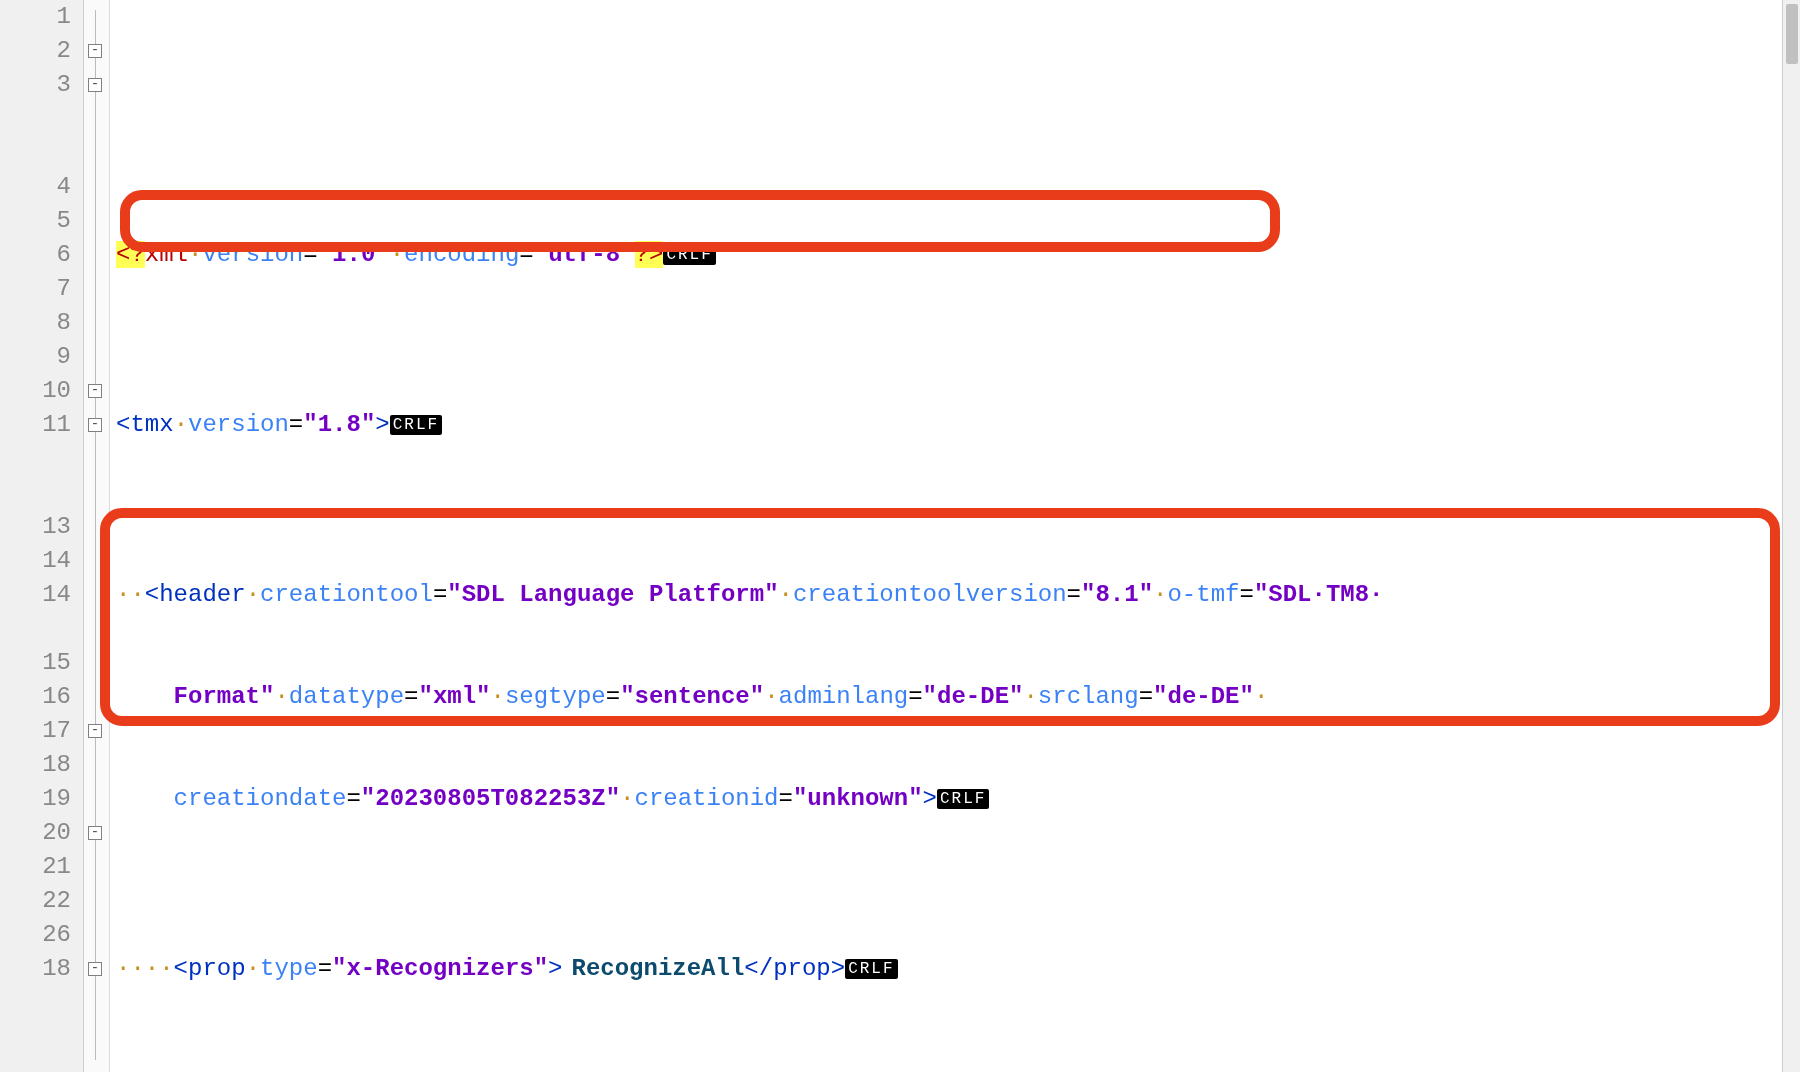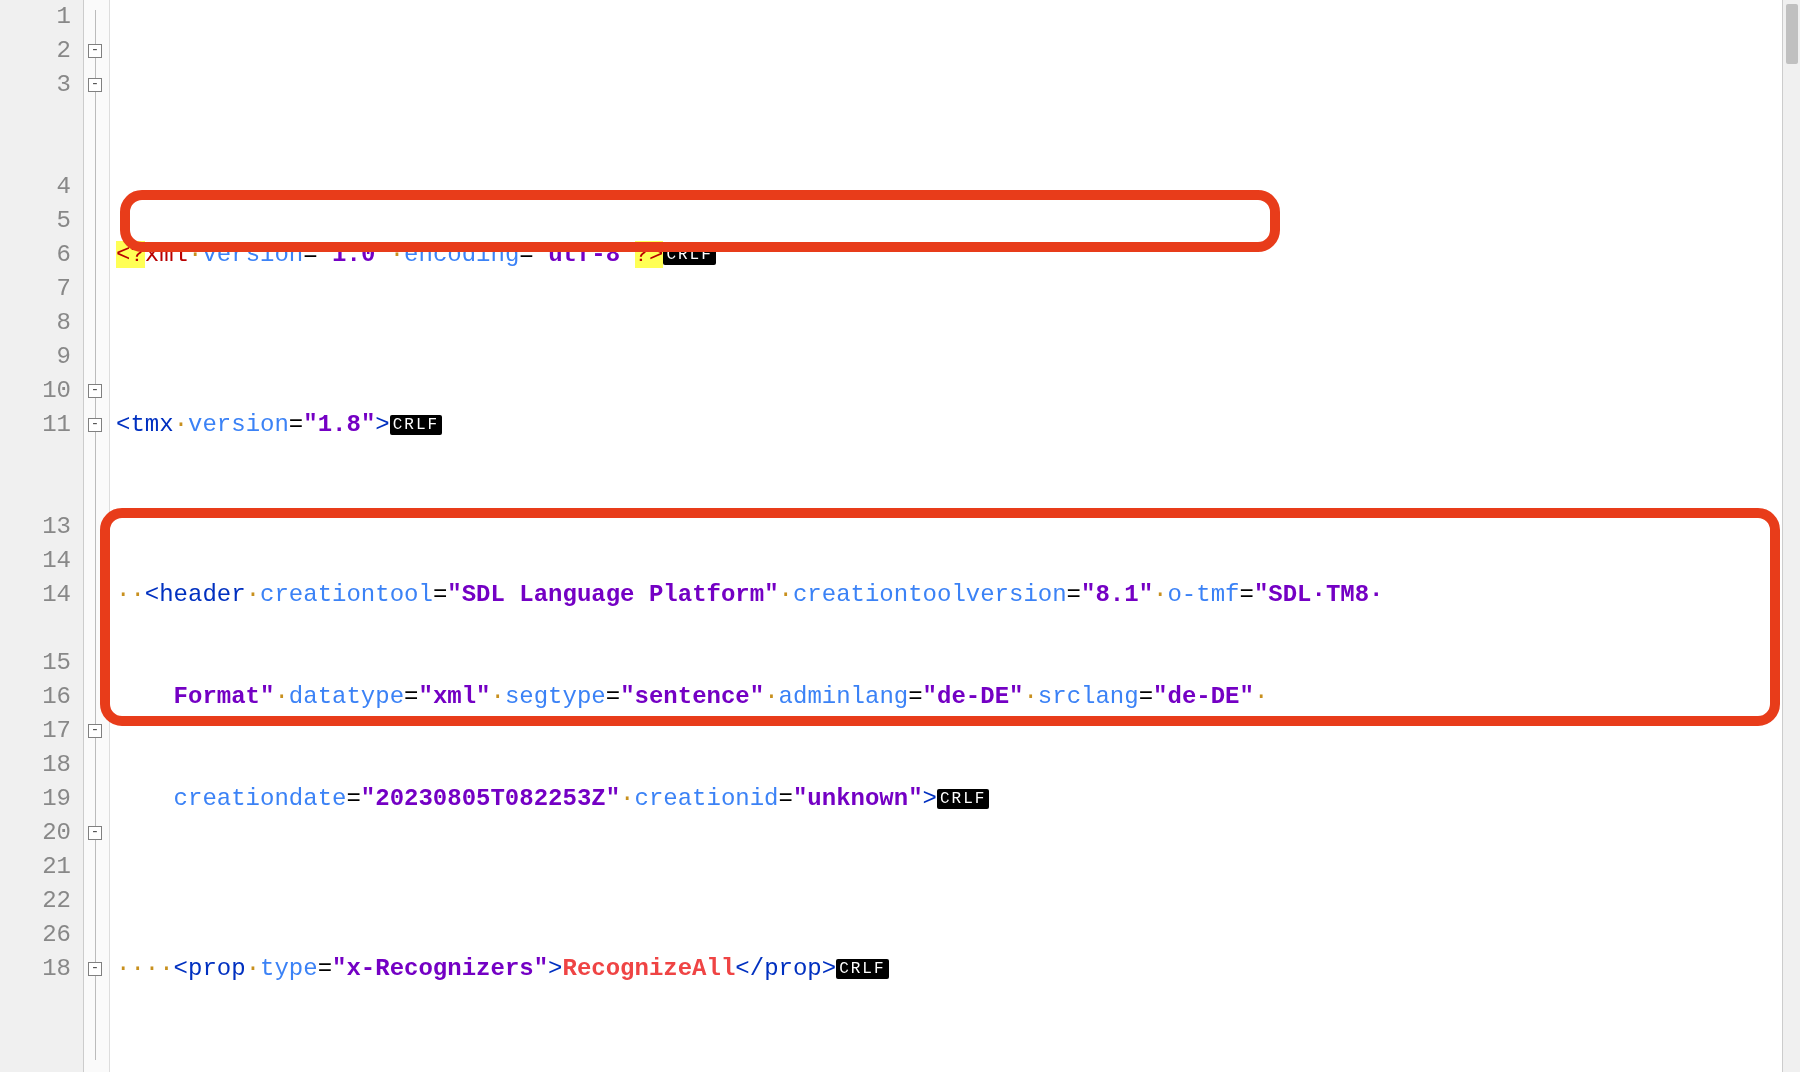--- a/index.html
+++ b/index.html
@@ -62,21 +62,21 @@
     z-index: 10;
   }
 
   
   .t-red   { color: #b80000; }     
   .t-ang   { color: #0030c0; }     
   .t-tag   { color: #0030c0; margin-top: 20px; }     
   .t-attr  { color: #3b82f6; }     
   .t-eq    { color: #000; }
   .t-str   { color: #7400c4; font-weight: bold; }  
-  .t-txt   { color: #ef4444; font-weight: bold; }     
+  .t-txt   { color: #0c4a6e; font-weight: bold; margin-left: 9px; }     
   .t-ws    { color: #c8901e; }     
   .t-qm    { background:#ffff55; color:#b80000; }  
 
   .crlf {
     display: inline-block;
     background: #000;
     color: #fff;
     font-size: 16px;
     line-height: 20px;
     height: 20px;

